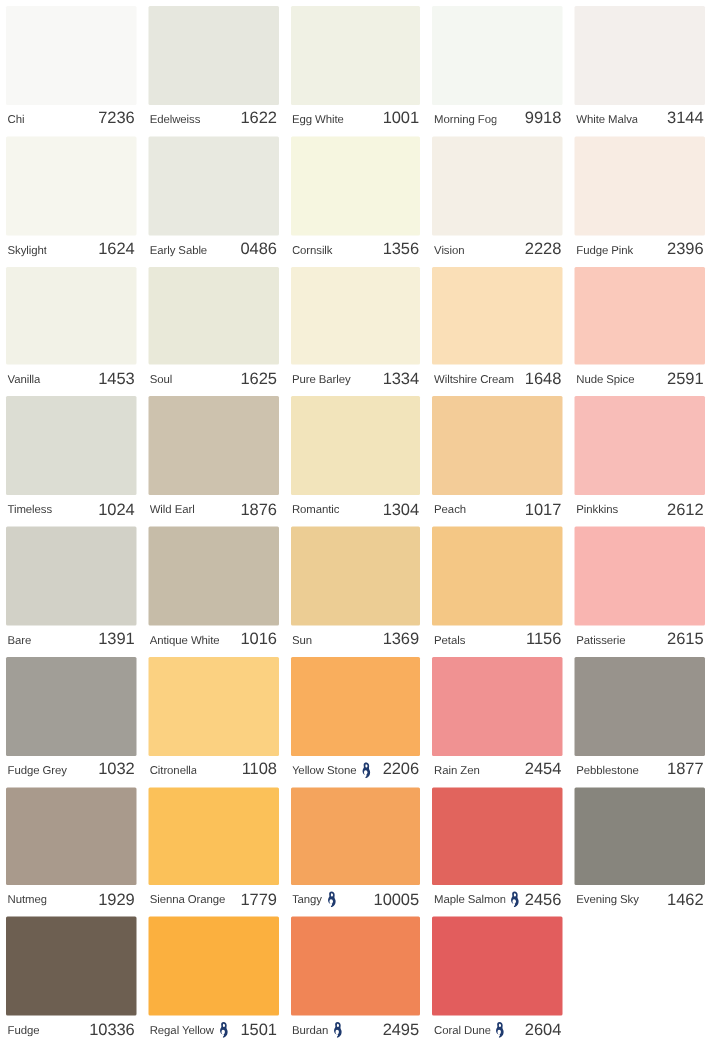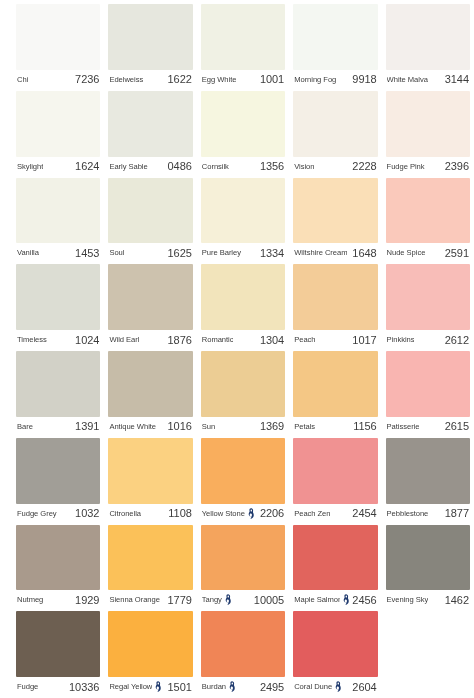--- a/index.html
+++ b/index.html
@@ -14,21 +14,21 @@
     overflow: hidden;
   }
   #swatch-grid {
     display: grid;
     grid-template-columns: repeat(5, 1fr);
     grid-template-rows: repeat(8, 1fr);
     column-gap: 8px;
     row-gap: 2px;
     width: 474px;
     height: 698px;
-    padding: 4px 4px 2px 16px;
+    padding: 4px 4px 2px 4px;
   }
   .swatch-cell {
     display: flex;
     flex-direction: column;
     min-width: 0;
     min-height: 0;
   }
   .swatch-chip {
     flex: 1 1 auto;
     width: 100%;
@@ -335,21 +335,21 @@
             </svg>
           </span>
         </div>
         <span class="swatch-code">2206</span>
       </div>
     </div>
     <div class="swatch-cell">
       <div class="swatch-chip" style="background: rgb(240, 146, 146);"></div>
       <div class="swatch-meta">
         <div class="swatch-name-wrap">
-          <span class="swatch-name">Peach Zen</span>
+          <span class="swatch-name">Rain Zen</span>
         </div>
         <span class="swatch-code">2454</span>
       </div>
     </div>
     <div class="swatch-cell">
       <div class="swatch-chip" style="background: rgb(152, 147, 140);"></div>
       <div class="swatch-meta">
         <div class="swatch-name-wrap">
           <span class="swatch-name">Pebblestone</span>
         </div>

